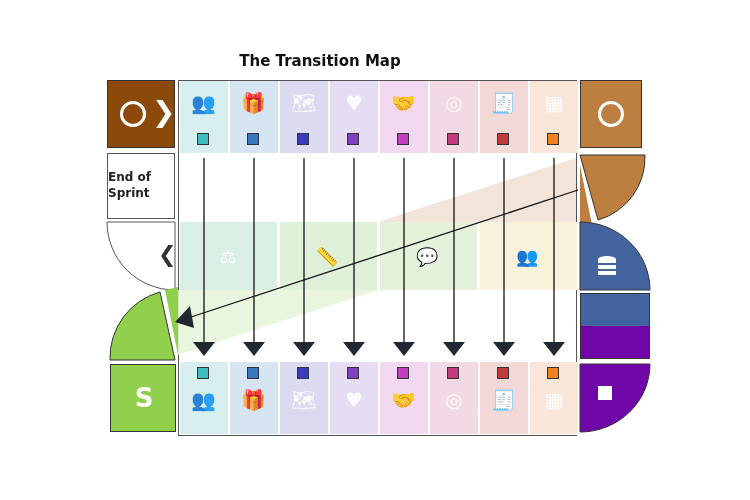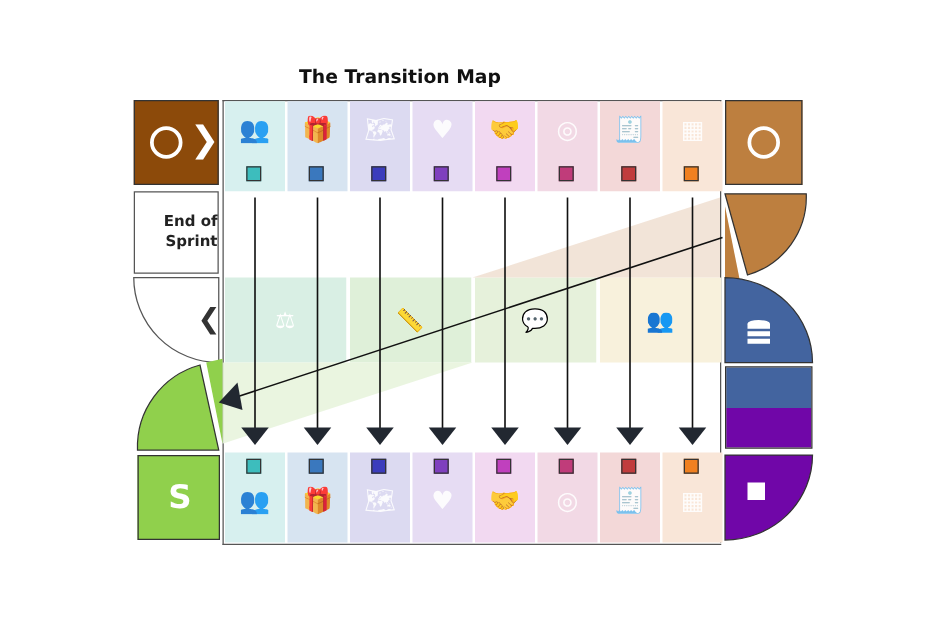--- a/index.html
+++ b/index.html
@@ -7,21 +7,21 @@
   .title{position:absolute;left:0;width:640px;top:52px;text-align:center;font-weight:bold;font-size:15px;color:#111;}
   .frame{position:absolute;left:178px;top:80px;width:398px;height:354px;border:1px solid #555;border-right:none;}
   .frame-right{position:absolute;left:576px;top:80px;width:1px;height:354px;background:#555;}
   .col{position:absolute;width:48px;height:72px;}
   .col .ic{position:absolute;left:12px;top:10px;width:24px;height:24px;display:flex;align-items:center;justify-content:center;color:#fff;font-size:20px;opacity:.9;}
   .col .sq{position:absolute;left:17px;width:12px;height:12px;border:1px solid #333;box-sizing:border-box;}
   .top .sq{top:52px;}
   .bot .sq{top:5px;}
   .bot .ic{top:26px;}
   .box{position:absolute;box-sizing:border-box;border:1px solid #333;}
-  .label{position:absolute;left:107px;top:153px;width:68px;height:66px;border:1px solid #555;box-sizing:border-box;font-weight:bold;font-size:12px;display:flex;align-items:center;justify-content:center;text-align:right;line-height:1.3;color:#222;}
+  .label{position:absolute;left:107px;top:153px;width:68px;height:66px;border:1px solid #555;box-sizing:border-box;font-weight:bold;font-size:12px;display:flex;align-items:center;justify-content:center;text-align:left;line-height:1.3;color:#222;}
   svg.overlay{position:absolute;left:0;top:0;}
   .tile-ic{position:absolute;color:#fff;display:flex;align-items:center;justify-content:center;}
 </style>
 </head>
 <body>
 
 <div class="title">The Transition Map</div>
 
 <div class="box" style="left:107px;top:80px;width:68px;height:68px;background:#8c4a0a;">
   <span class="tile-ic" style="left:12px;top:20px;width:26px;height:26px;border:3px solid #fff;border-radius:50%;box-sizing:border-box;"></span>

